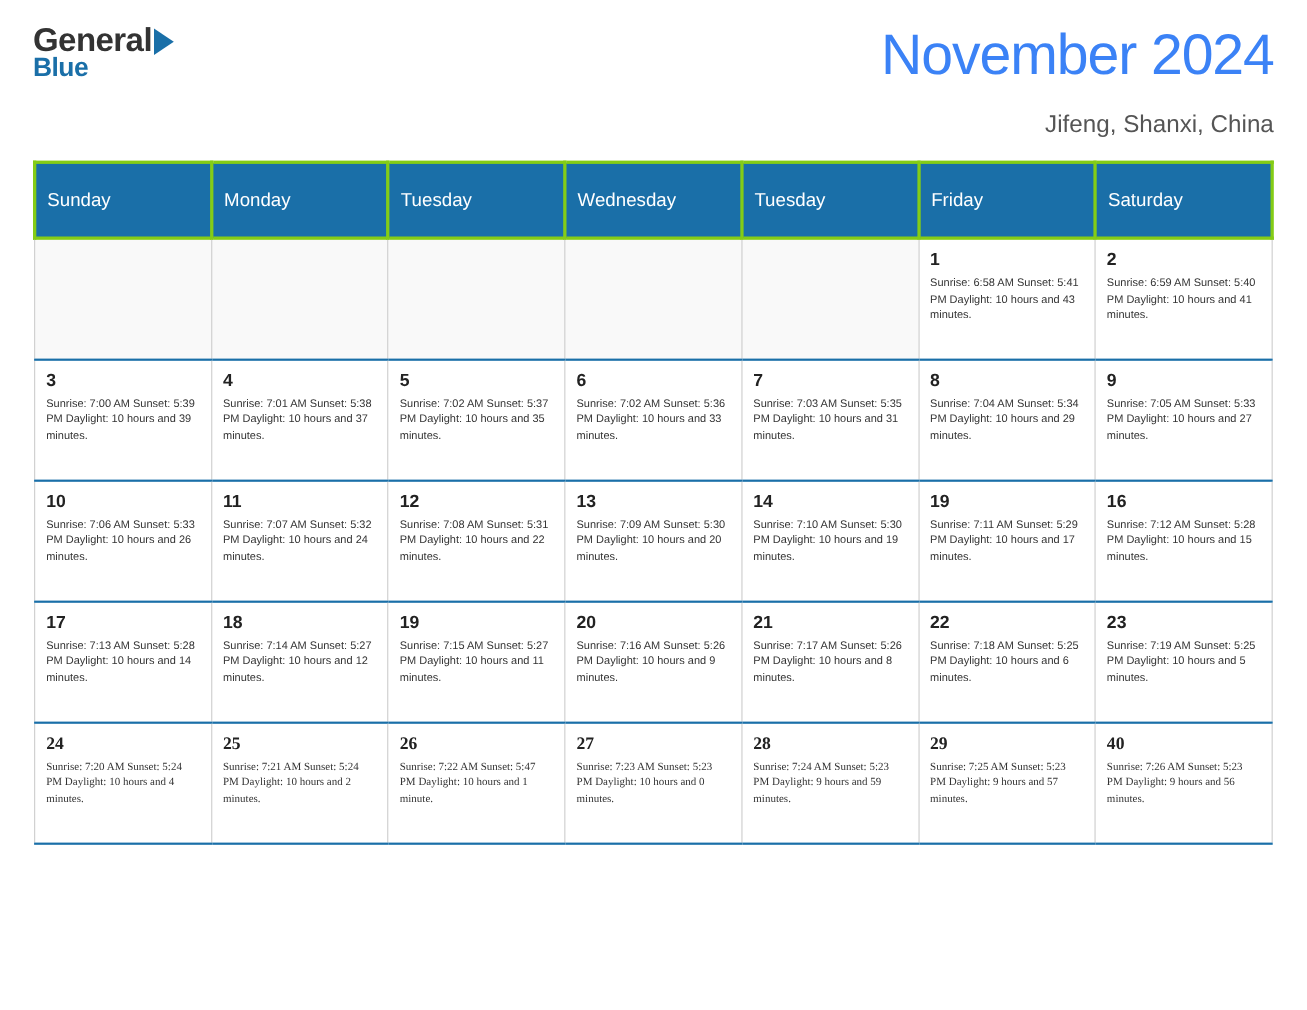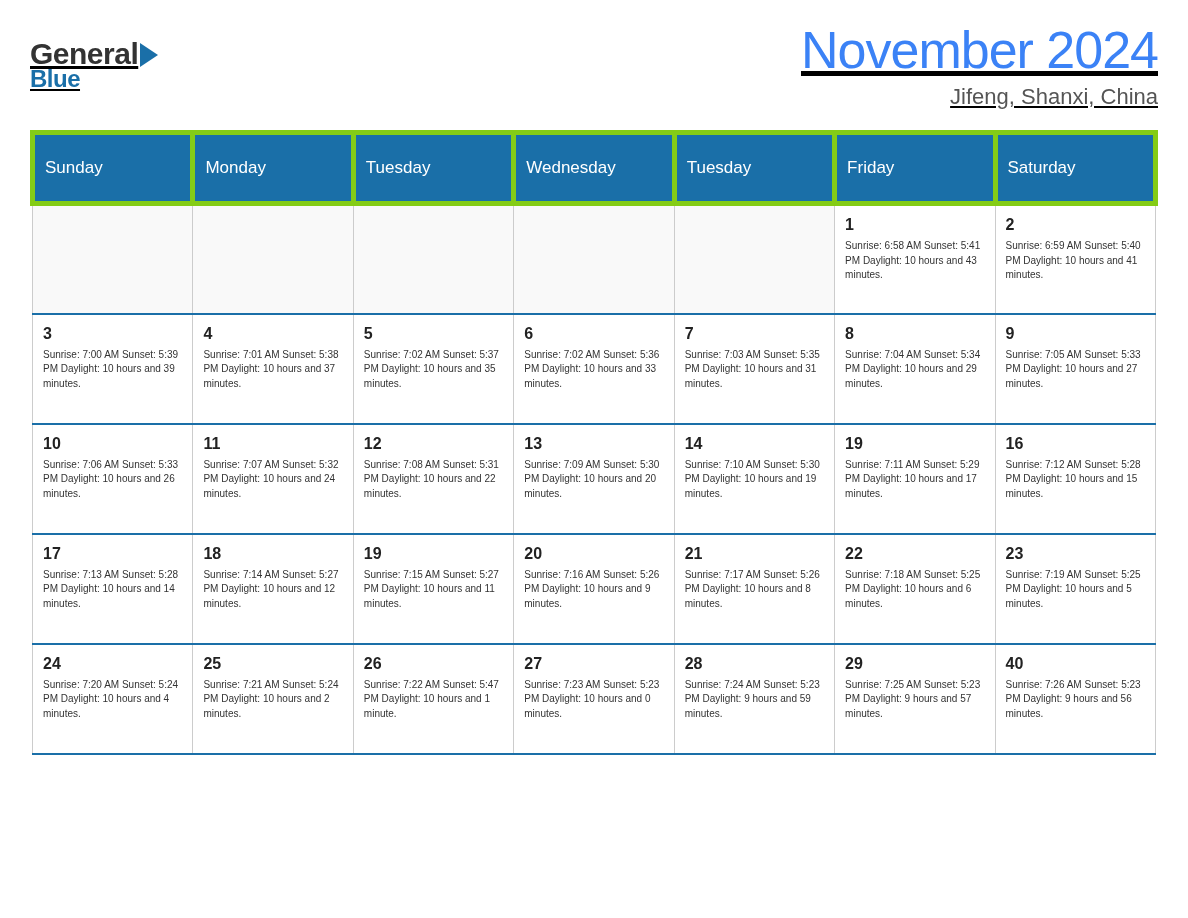--- a/index.html
+++ b/index.html
@@ -6,50 +6,49 @@
     body {
       font-family: Arial, Helvetica, sans-serif;
       background: #fff;
       padding: 20px 30px;
       width: 1188px;
       min-height: 918px;
     }
     .header {
       display: flex;
       justify-content: space-between;
-      align-items: center;
+      align-items: flex-start;
       margin-bottom: 20px;
-      text-decoration: underline;
     }
     .title-section {
       text-align: right;
     }
     .month-title {
       font-size: 52px;
       font-weight: 300;
       color: #3b82f6;
       letter-spacing: -1px;
     }
     .location {
       font-size: 22px;
       color: #555;
-      margin-top: 4px;
+      margin-top: 20px;
     }
     .calendar {
       width: 100%;
       border-collapse: collapse;
     }
     .calendar th {
       background-color: #1a6fa8;
       color: #fff;
       font-size: 17px;
       font-weight: normal;
       padding: 23px 10px;
       text-align: left;
-      border: 5px solid #84cc16;
+      border: 3px solid #84cc16;
     }
     .calendar td {
       vertical-align: top;
       padding: 8px 10px;
       border: 1px solid #ccc;
       width: 14.28%;
       min-height: 110px;
       height: 110px;
       font-size: 13px;
       color: #333;
@@ -65,20 +64,21 @@
     .calendar td .day-info {
       font-size: 10px;
       color: #333;
       line-height: 1.45;
     }
     .calendar tr td {
       border-bottom: 2px solid #1a6fa8;
     }
     .calendar tbody tr:last-child td {
       border-bottom: 2px solid #1a6fa8;
+      font-family: Liberation Serif, serif;
     }
     .empty-cell {
       background: #f9f9f9;
     }
 
     
     .logo-wrapper {
       display: flex;
       flex-direction: column;
       align-items: flex-start;

